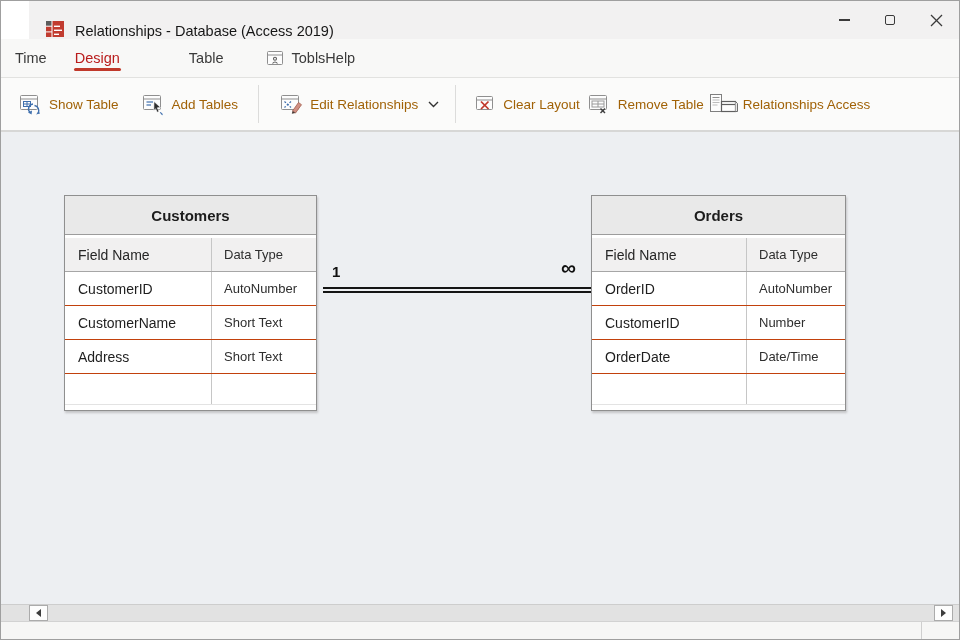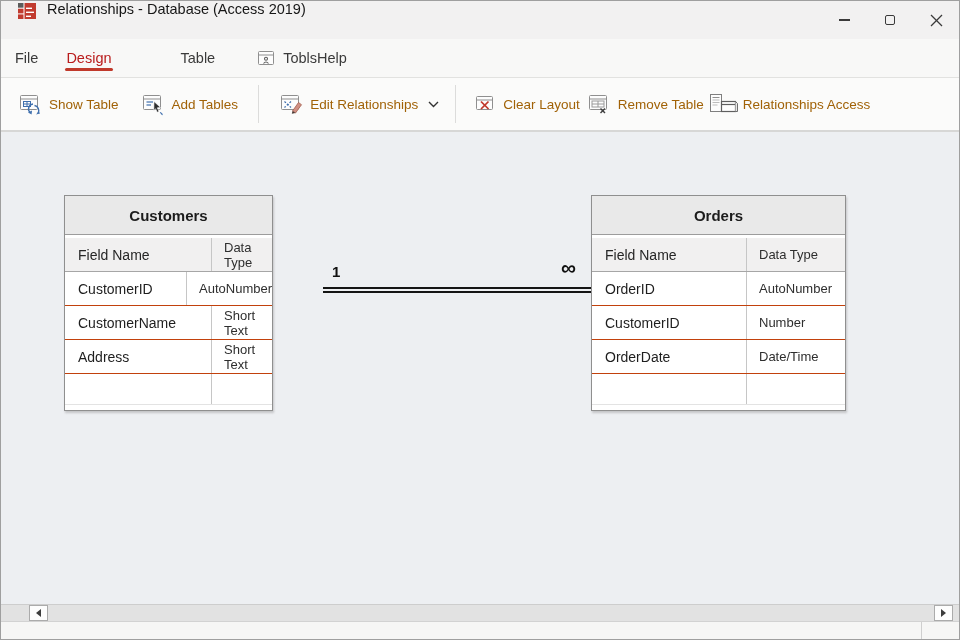--- a/index.html
+++ b/index.html
@@ -1,21 +1,21 @@
 <!DOCTYPE html>
 <html><head>
 <meta charset="utf-8">
 <style>
   * { margin:0; padding:0; box-sizing:border-box; cursor:default; }
   html,body { width:960px; height:640px; overflow:hidden; }
   body { font-family:"Liberation Sans", sans-serif; color:#1e1e1e; background:#edeff2; }
   .window { width:960px; height:640px; display:flex; flex-direction:column; border:1px solid #9f9f9f; background:#fff; }
 
   
-  .titlebar { height:38px; background:#f2f1f1; display:flex; align-items:flex-start; flex:0 0 auto; }
+  .titlebar { height:38px; background:#f2f1f1; display:flex; align-items:flex-end; flex:0 0 auto;margin-left:28px; }
   .titlebar .app-icon { margin-left:16px; width:20px; height:20px; flex:0 0 auto; }
   .titlebar .title { margin-left:10px; font-size:14.5px; color:#161616; }
   .win-controls { margin-left:auto; display:flex; height:100%; }
   .win-btn { width:46px; height:100%; display:flex; align-items:center; justify-content:center; }
   .glyph-min { width:11px; height:1.4px; background:#3a3a3a; display:block; }
   .glyph-max { width:10px; height:10px; border:1.4px solid #3a3a3a; border-radius:2px; display:block; }
 
   
   .menubar { height:39px; background:#f8f8f7; border-bottom:1px solid #e2e2e0; display:flex; align-items:stretch; padding-left:14px; flex:0 0 auto; }
   .menu-item { display:flex; align-items:center; gap:7px; position:relative; font-size:14.5px; color:#3a3a3a; }
@@ -28,21 +28,21 @@
   
   .toolbar { height:54px; background:#fbfbfa; border-bottom:2px solid #d7d7d6; display:flex; align-items:center; padding-left:18px; flex:0 0 auto; }
   .tb-btn { display:flex; align-items:center; gap:4px; font-size:13.5px; color:#a16207; white-space:nowrap; }
   .tb-sep { width:1px; height:38px; background:#dcdcdb; flex:0 0 auto; }
   .chev { margin-left:6px; display:block; }
 
   
   .canvas { flex:1 1 auto; position:relative; background:#edeff2; overflow:hidden; }
 
   .etable { position:absolute; top:63px; background:#fff; border:1px solid #8f8f8f; box-shadow:1px 2px 2px rgba(120,120,120,.35); }
-  .t-customers { left:63px; width:209px; }
+  .t-customers { left:63px; width:253px; }
   .t-orders { left:590px; width:255px; }
   .etable-title { height:39px; background:#e9e9e9; border-bottom:1px solid #9c9c9c; display:flex; align-items:center; justify-content:center; font-size:15px; font-weight:700; color:#1c1c1c; }
   .etable-gap { height:3px; background:#fff; }
   .erow { display:flex; align-items:center; height:34px; border-bottom:1px solid #c2410c; }
   .erow.head { background:#f1f0f0; border-bottom:1px solid #a6a6a6; font-size:14px; color:#262626; }
   .erow .c1 { padding-left:13px; height:100%; display:flex; align-items:center; border-right:1px solid #c6c6c6; font-size:14px; }
   .erow .c2 { padding-left:12px; font-size:13px; color:#2e2e2e; flex:1; }
   .t-customers .c1 { width:147px; }
   .t-orders .c1 { width:155px; }
   .erow.empty { height:31px; border-bottom:1px solid #e3e3e3; }
@@ -92,21 +92,21 @@
         <svg width="13" height="13" viewBox="0 0 13 13">
           <line x1="1" y1="1" x2="12" y2="12" stroke="#3a3a3a" stroke-width="1.3"></line>
           <line x1="12" y1="1" x2="1" y2="12" stroke="#3a3a3a" stroke-width="1.3"></line>
         </svg>
       </div>
     </div>
   </div>
 
   <div class="menubar">
     <div class="menu-item m-file">
-      <span>File</span>
+      <span>Time</span>
     </div>
     <div class="menu-item m-design">
       <span>Design</span>
       <span class="ul"></span>
     </div>
     <div class="menu-item m-table">
       <span>Table</span>
     </div>
     <div class="menu-item m-tools">
       <svg width="19" height="18" viewBox="0 0 19 18">

